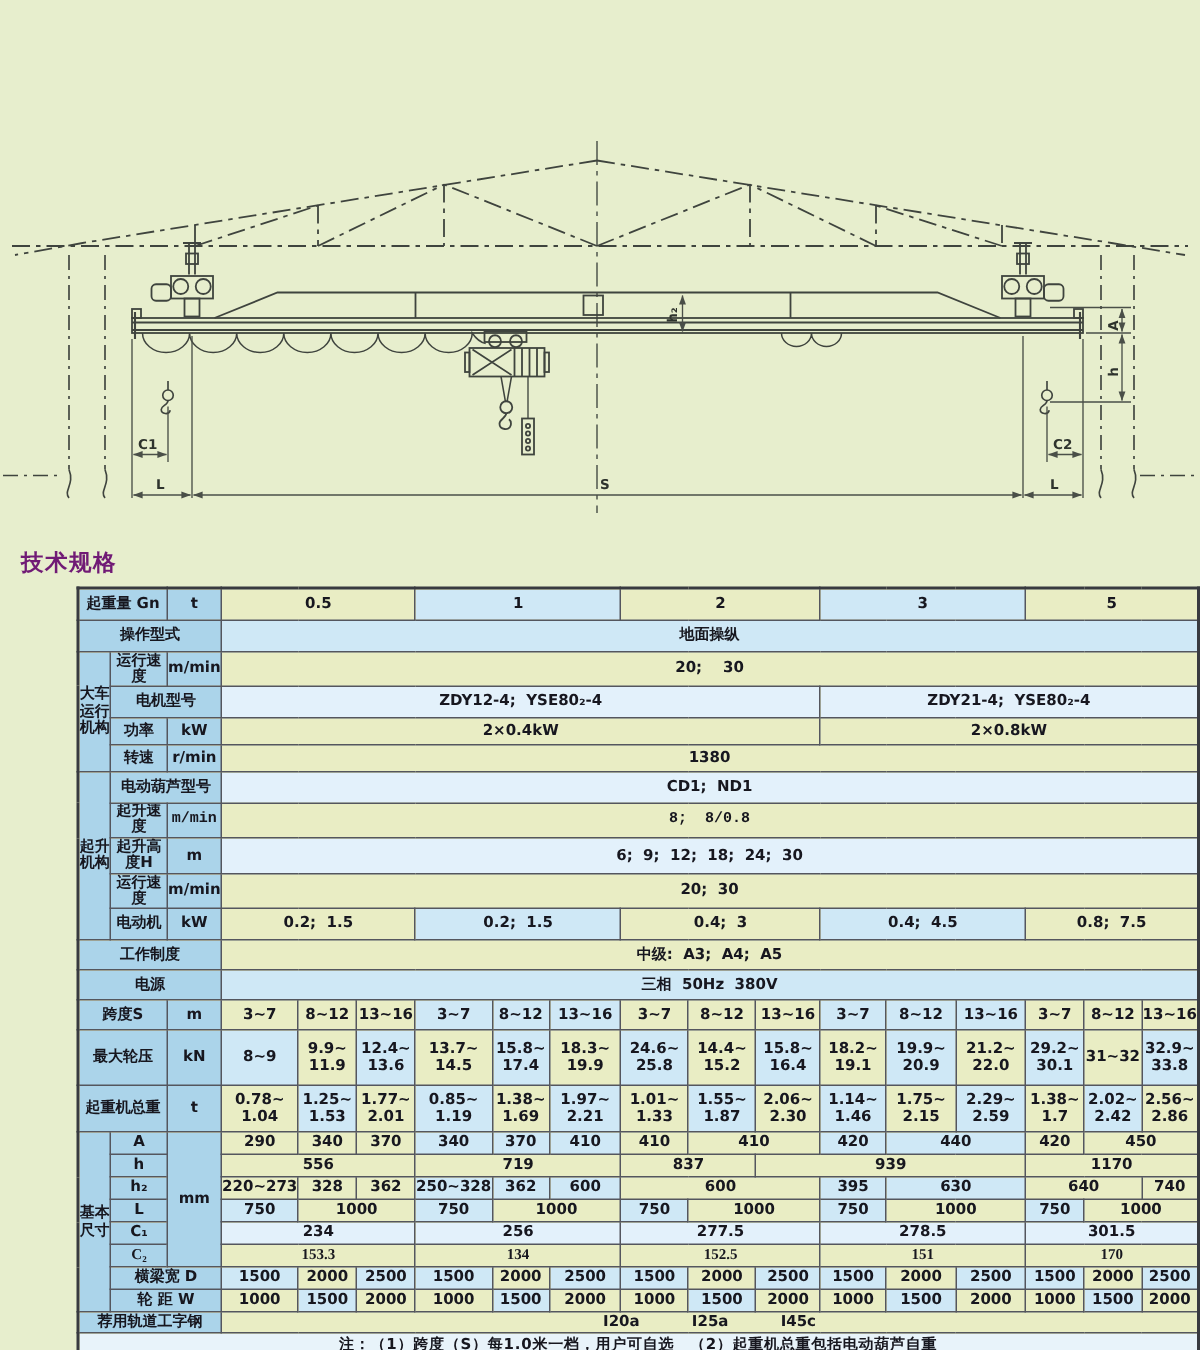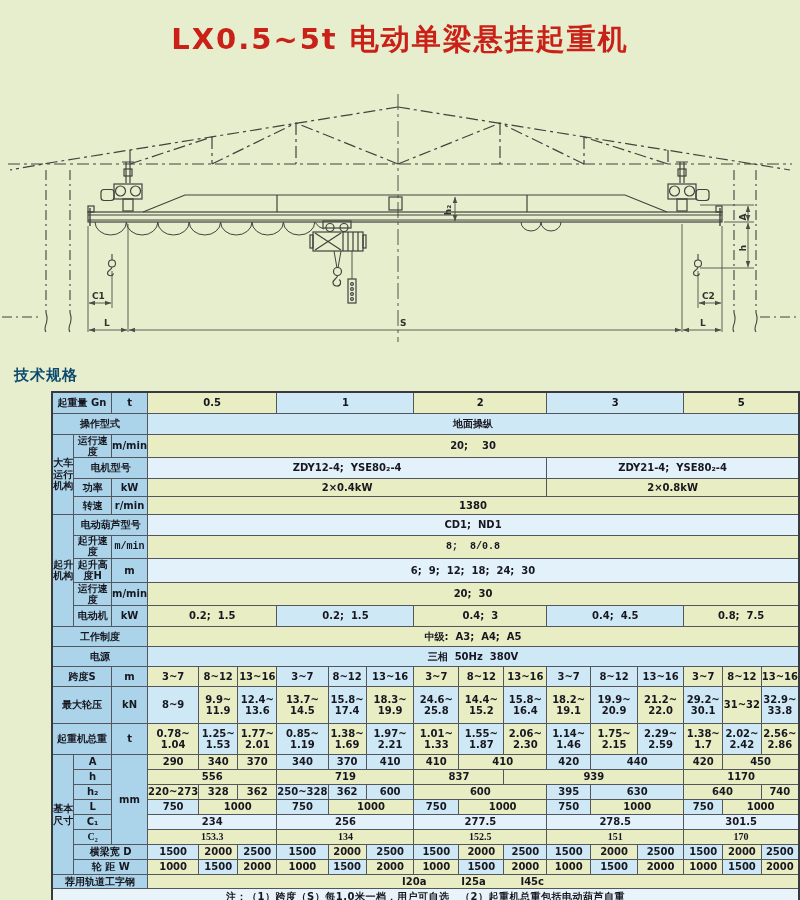--- a/index.html
+++ b/index.html
@@ -1,42 +1,41 @@
 <!DOCTYPE html>
 <html><head>
 <meta charset="utf-8">
 <style>
   html,body{margin:0;padding:0;}
   body{font-family:"DejaVu Sans","Liberation Sans",sans-serif;}
   #root{position:relative;width:800px;height:900px;background:#e7eecd;overflow:hidden;}
   #title{position:absolute;top:20px;left:0;width:800px;text-align:center;
          font-size:29px;font-weight:bold;letter-spacing:2px;color:#c92017;}
   #drawing{position:absolute;left:0;top:80px;width:800px;height:272px;}
-  #sec-head{position:absolute;left:14px;top:366px;font-size:15px;font-weight:bold;color:#0c4a6e;letter-spacing:1px;}
+  #sec-head{position:absolute;left:14px;top:366px;font-size:15px;font-weight:bold;color:#701a75;letter-spacing:1px;}
   #tblwrap{position:absolute;left:12px;top:391px;margin-left:39px;}
   table.spec{border-collapse:collapse;table-layout:fixed;border:2px solid #383a40;}
   table.spec td{border:1px solid #54565e;text-align:center;vertical-align:middle;padding:0;
       font-size:10px;font-weight:700;color:#17171f;white-space:pre-wrap;line-height:1.12;overflow:hidden;}
   td.g{background:#e9edc4;}
   td.b{background:#cfe8f6;}
   td.bl{background:#e3f1fb;}
   td.lab{background:#abd4ea;font-size:9.5px;}
   td.grp{background:#abd4ea;font-size:10px;line-height:1.25;}
   td.note{background:#e8f3fa;text-align:left;padding-left:16px;font-size:10.5px;letter-spacing:0.5px;}
   td.small{font-size:9.5px;}
   svg .ln{stroke:#3f443e;fill:none;}
   svg .dim{stroke:#4a4f48;fill:none;stroke-width:0.9;}
   svg text{fill:#2e332d;font-weight:bold;}
 </style>
 </head>
 <body>
 
 <div id="root">
 
-  <div id="title">LX0.5~5t 电动单梁悬挂起重机</div>
 
   <svg id="drawing" viewBox="0 0 800 272">
     <defs>
       <marker id="arr" viewBox="0 0 10 10" refX="9" refY="5" markerWidth="7.5" markerHeight="7.5" orient="auto-start-reverse">
         <path d="M0,1.6 L9.5,5 L0,8.4 z" fill="#4a4f48"></path>
       </marker>
     </defs>
 
     <g class="ln" stroke-width="1.2" stroke-dasharray="12 4 3 4">
       <path d="M8,84 H792"></path>

